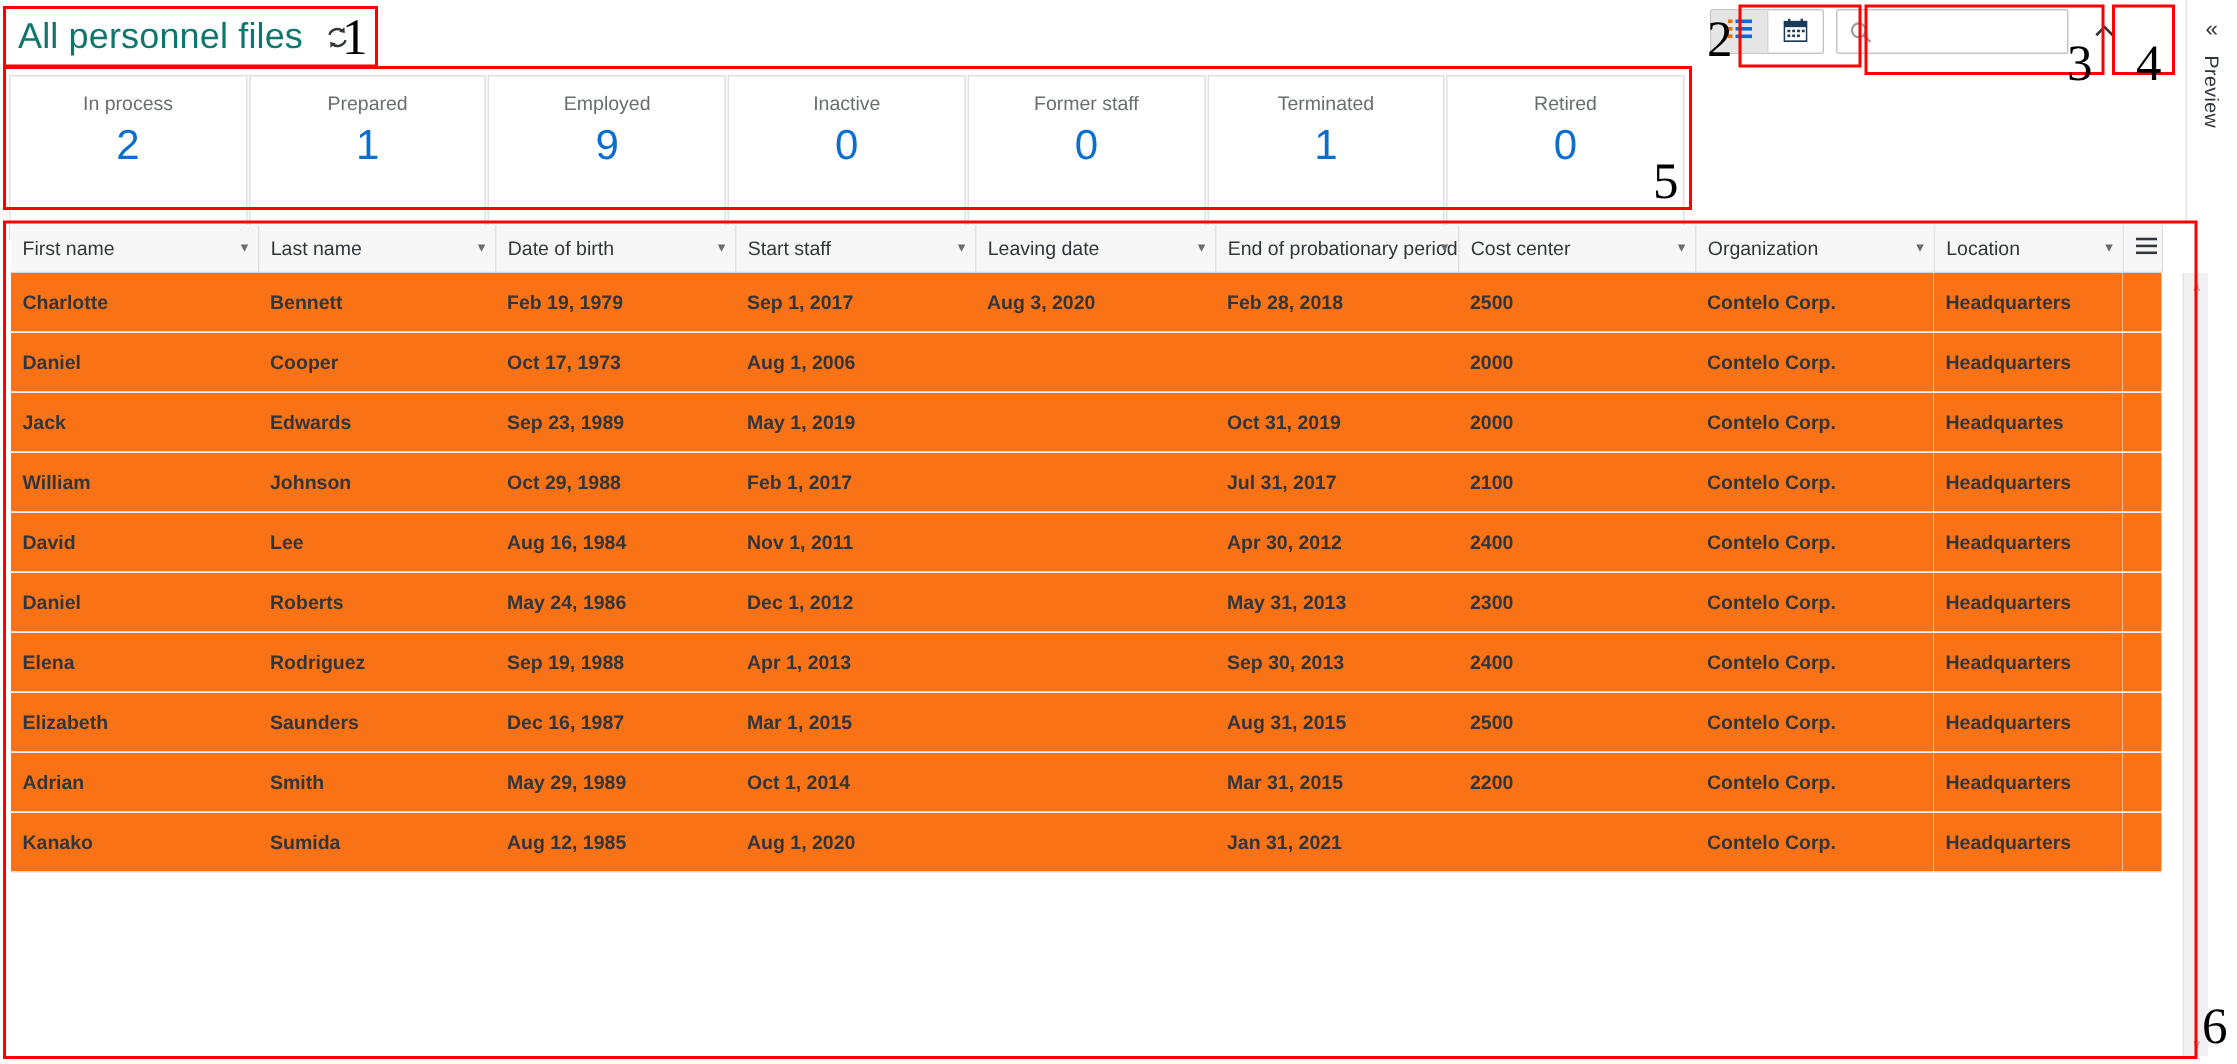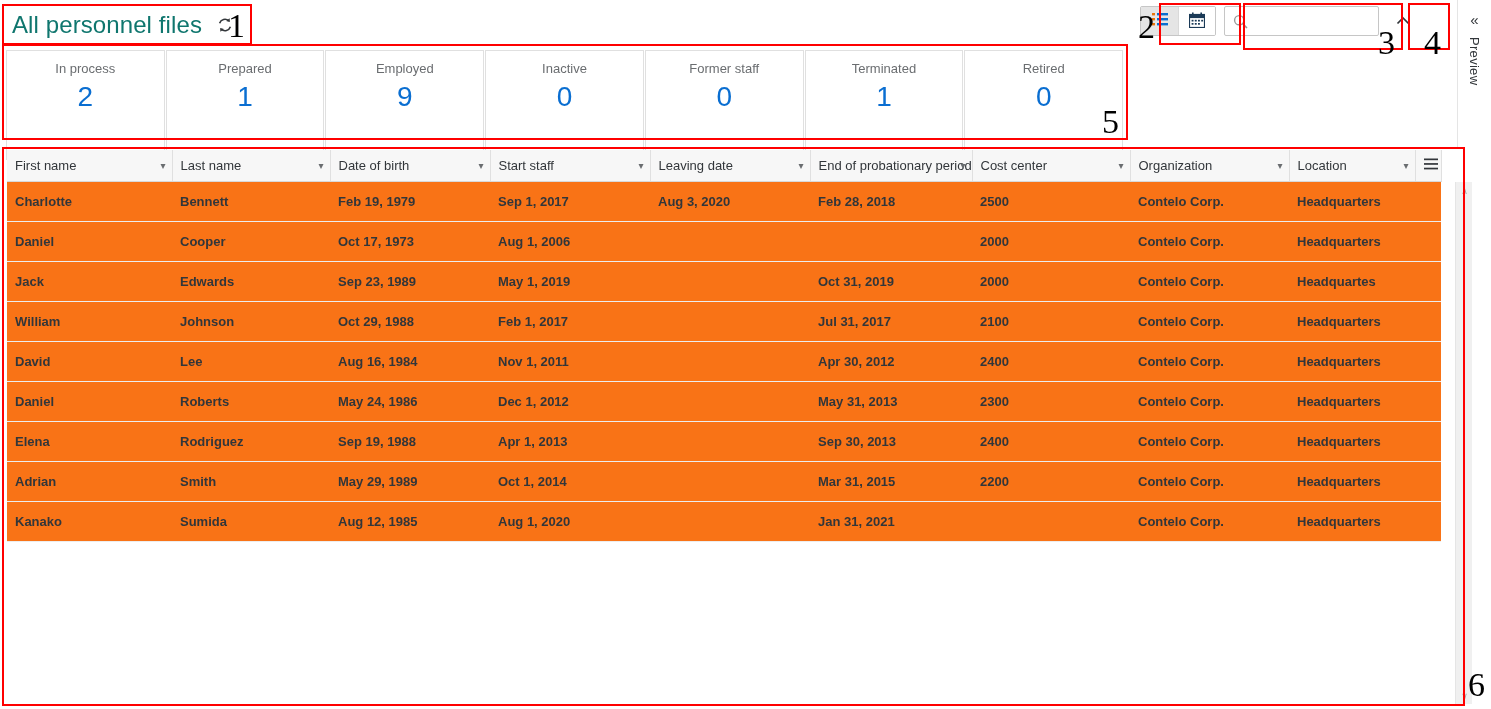--- a/index.html
+++ b/index.html
@@ -463,20 +463,32 @@
             <td>Sep 19, 1988</td>
             <td>Apr 1, 2013</td>
             <td></td>
             <td>Sep 30, 2013</td>
             <td>2400</td>
             <td>Contelo Corp.</td>
             <td>Headquarters</td>
             <td></td>
           </tr>
           <tr>
+            <td>Elizabeth</td>
+            <td>Saunders</td>
+            <td>Dec 16, 1987</td>
+            <td>Mar 1, 2015</td>
+            <td></td>
+            <td>Aug 31, 2015</td>
+            <td>2500</td>
+            <td>Contelo Corp.</td>
+            <td>Headquarters</td>
+            <td></td>
+          </tr>
+          <tr>
             <td>Adrian</td>
             <td>Smith</td>
             <td>May 29, 1989</td>
             <td>Oct 1, 2014</td>
             <td></td>
             <td>Mar 31, 2015</td>
             <td>2200</td>
             <td>Contelo Corp.</td>
             <td>Headquarters</td>
             <td></td>

